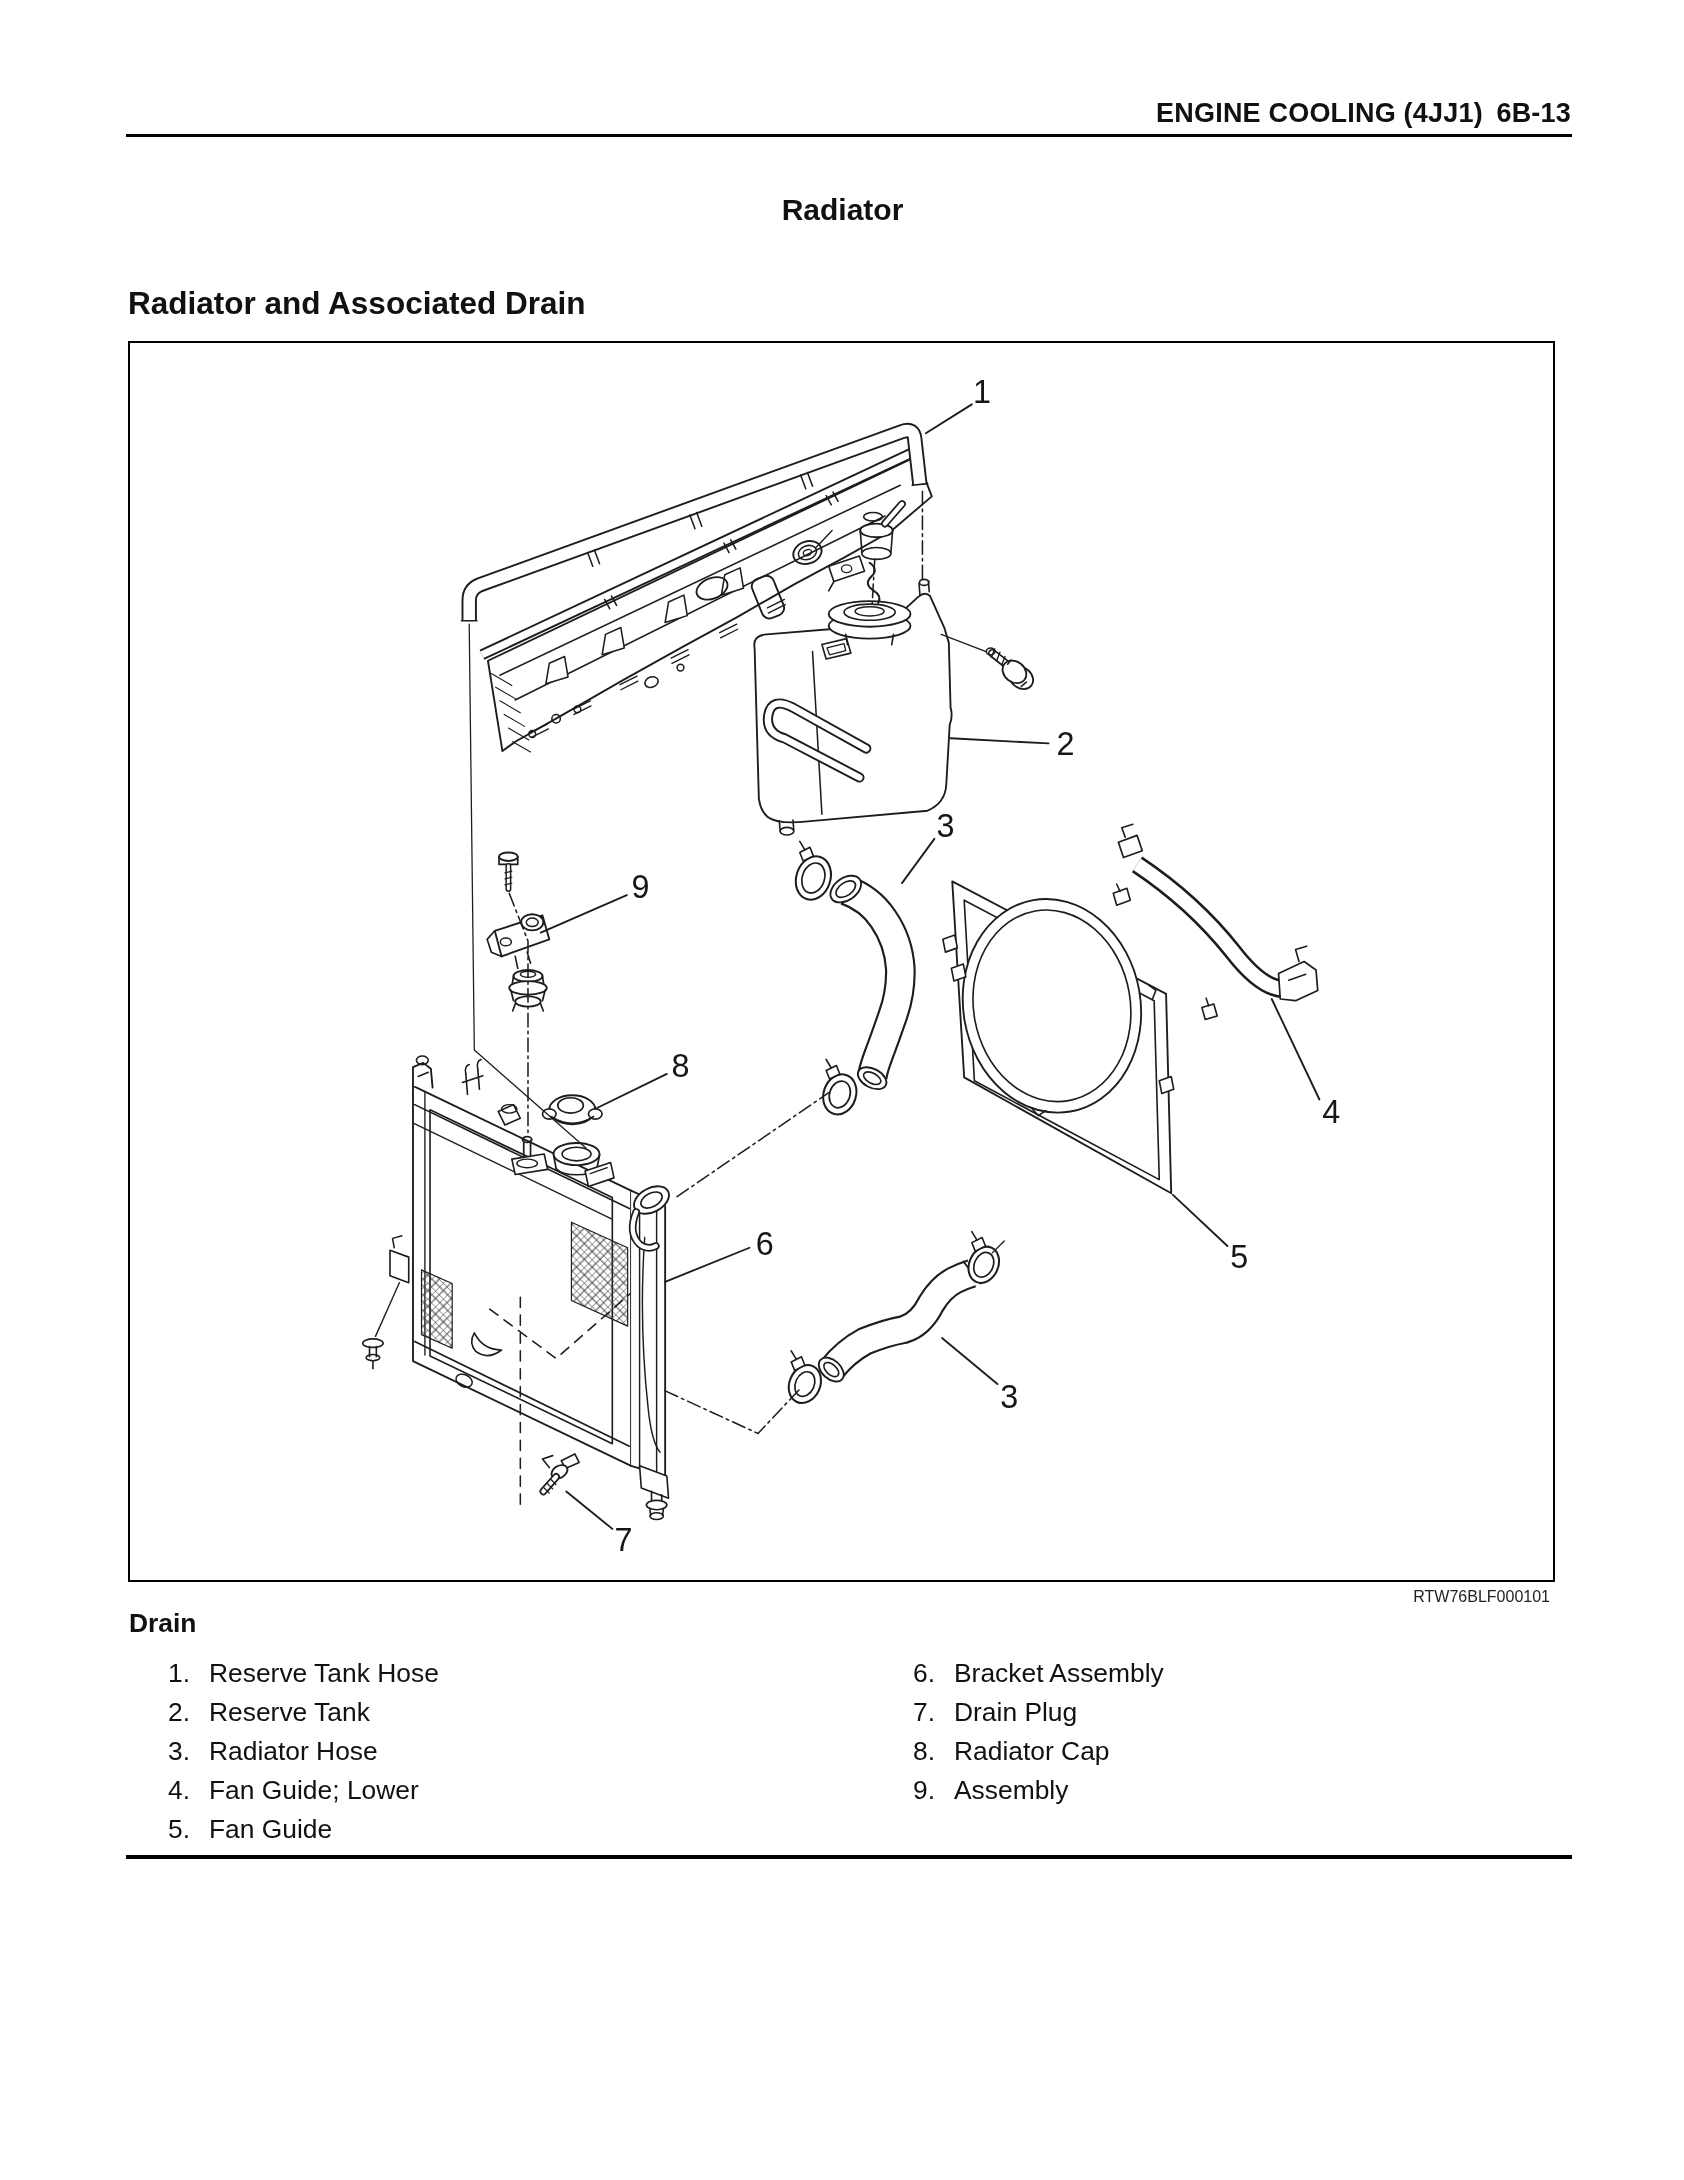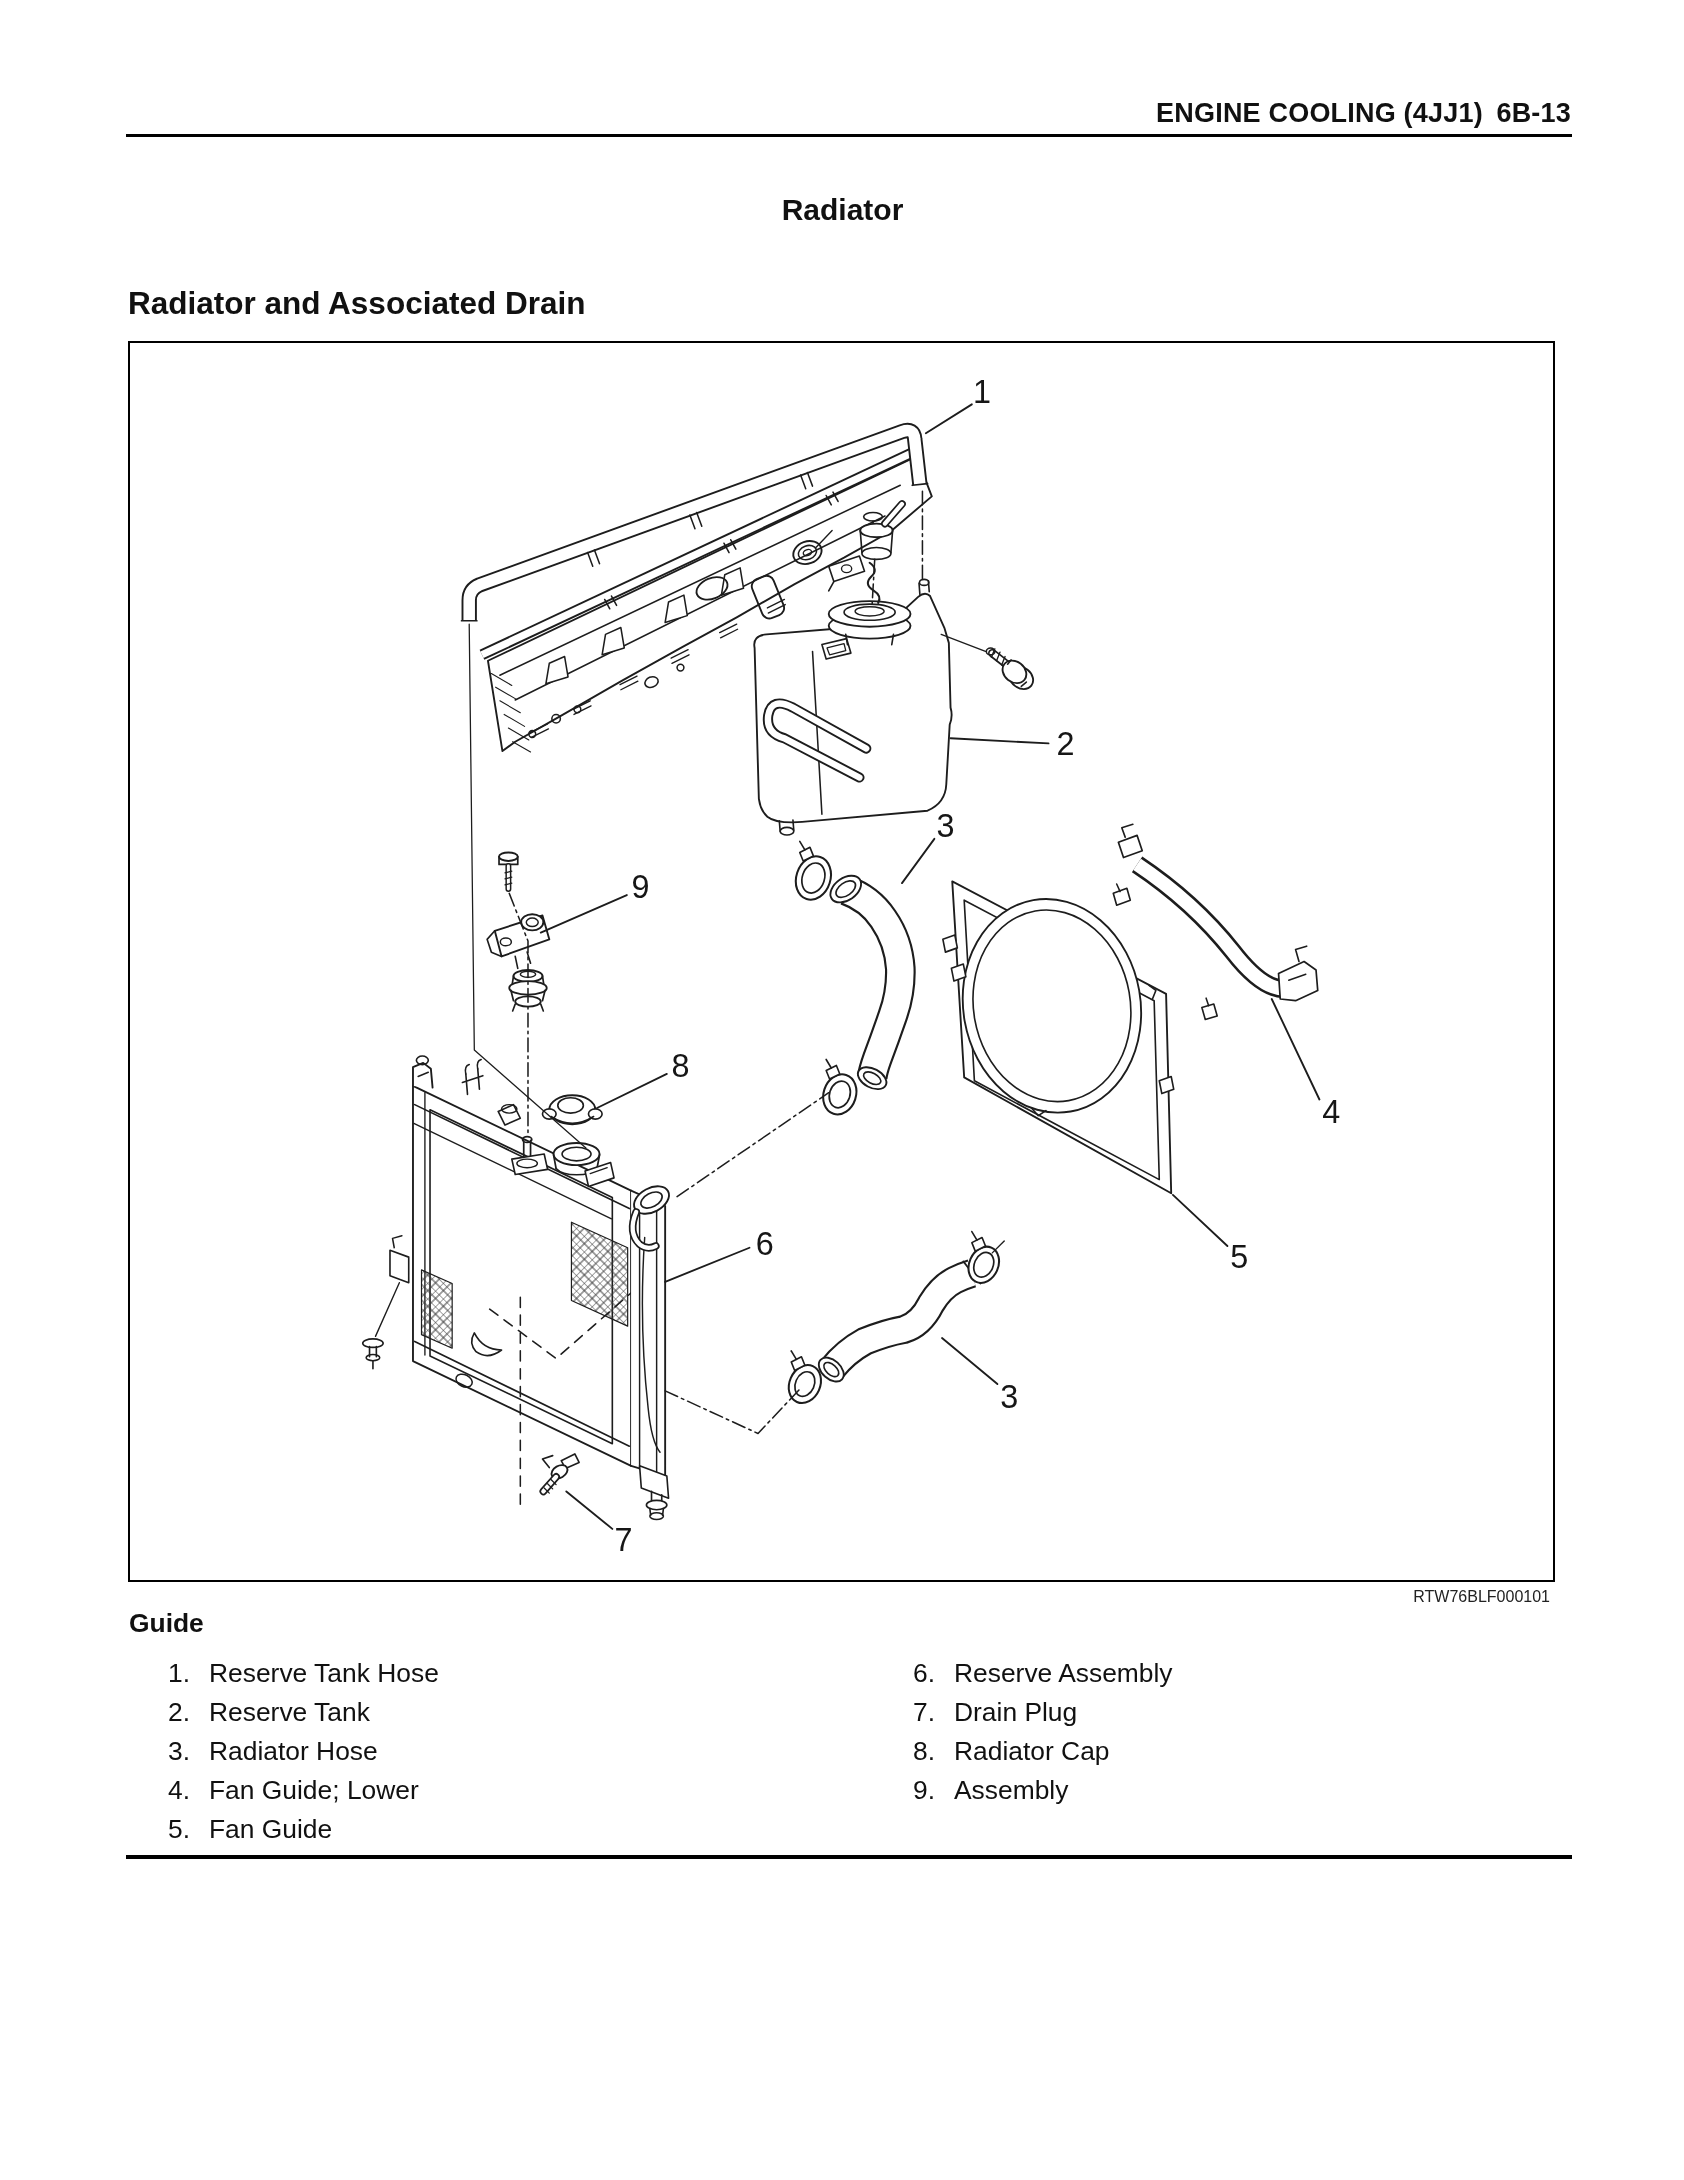--- a/index.html
+++ b/index.html
@@ -403,29 +403,29 @@
     <text class="co" x="1302" y="1086">5</text>
     <text class="co" x="745" y="1070">6</text>
     <text class="co" x="1032" y="1250">3</text>
     <text class="co" x="579" y="1418">7</text>
   </g>
 </svg>
 </div>
 
 <div class="figcode">RTW76BLF000101</div>
 
-<div class="legendhead">Guide</div>
+<div class="legendhead">Drain</div>
 <div class="legendcol left">
   <div><span class="num">1.</span><span>Reserve Tank Hose</span></div>
   <div><span class="num">2.</span><span>Reserve Tank</span></div>
   <div><span class="num">3.</span><span>Radiator Hose</span></div>
   <div><span class="num">4.</span><span>Fan Guide; Lower</span></div>
   <div><span class="num">5.</span><span>Fan Guide</span></div>
 </div>
 <div class="legendcol right">
-  <div><span class="num">6.</span><span>Reserve Assembly</span></div>
+  <div><span class="num">6.</span><span>Bracket Assembly</span></div>
   <div><span class="num">7.</span><span>Drain Plug</span></div>
   <div><span class="num">8.</span><span>Radiator Cap</span></div>
   <div><span class="num">9.</span><span>Assembly</span></div>
 </div>
 
 <div class="rule bottom"></div>
 
 
 </body></html>

